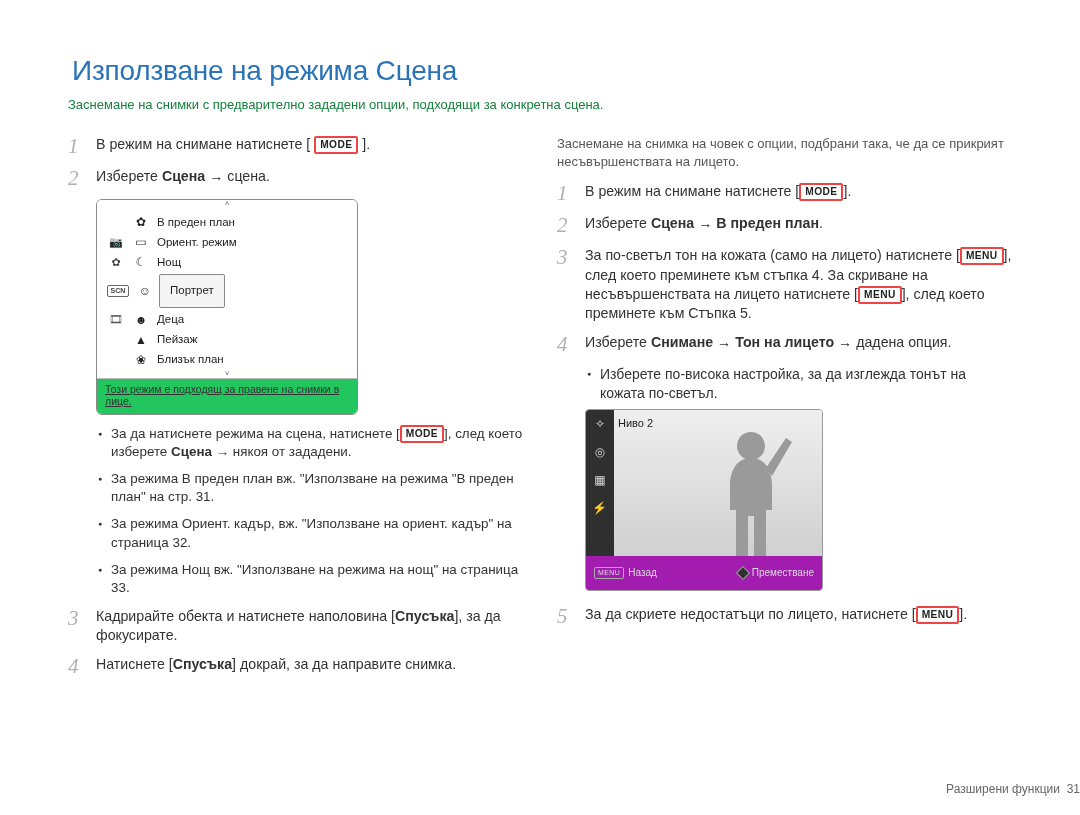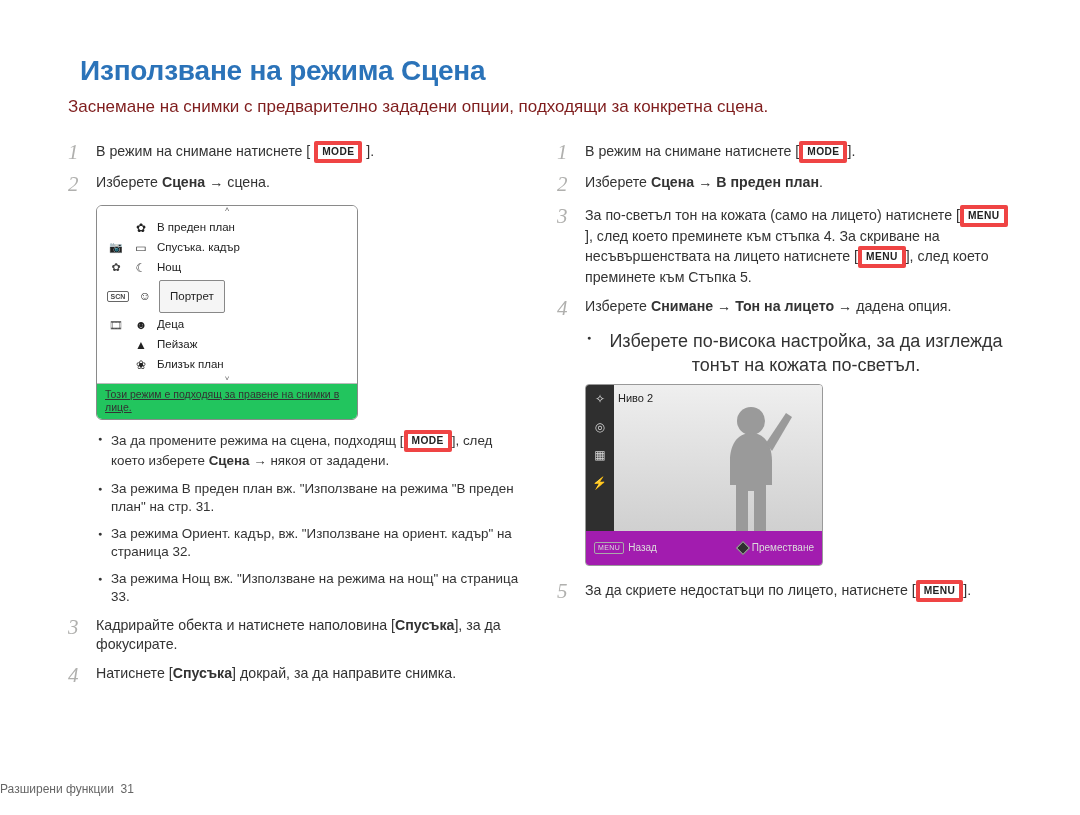--- a/index.html
+++ b/index.html
@@ -11,54 +11,54 @@
   }
   html,body{margin:0;padding:0;background:#fff;}
   body{
     width:var(--page-w);height:var(--page-h);
     font-family:Arial,Helvetica,sans-serif;
     font-size:14.3px;color:#333;line-height:1.35;
     position:relative;overflow:hidden;
   }
   .page{padding:52px 68px 0 68px;box-sizing:border-box;}
   h1.title{
-    margin:0 0 6px 12px;
-    font-size:28px;font-weight:700;color:var(--blue);
+    margin:0 0 6px 4px;
+    font-size:28px;font-weight:400;color:var(--blue);
     letter-spacing:-0.2px;
   }
-  .intro{font-size:17px;color:#7f1d1d;margin:0 0 22px 0;}
+  .intro{font-size:13px;color:#15803d;margin:0 0 22px 0;}
   .cols{display:flex;gap:34px;}
   .col{flex:1 1 0;}
   .step{display:flex;gap:10px;margin:0 0 10px 0;}
   .step-num{
     font-style:italic;font-family:Georgia,'Times New Roman',serif;
     font-size:21px;line-height:1.0;color:var(--num-grey);
     min-width:18px;text-align:left;padding-top:1px;
   }
   .step-body{flex:1;font-size:14.2px;}
   .mode-btn,.menu-btn{
-    display:inline-block;border:4px solid #ef4444;border-radius:2px;
+    display:inline-block;border:2px solid #ef4444;border-radius:2px;
     padding:0 4px;font-size:10.2px;font-weight:700;letter-spacing:0.4px;
     line-height:14px;vertical-align:1px;color:#222;background:#fff;
   }
   .b{font-weight:700;}
   h2.subhead{
     margin:0 0 8px 0;font-size:18px;font-weight:400;color:var(--blue);
   }
   .subintro{font-size:13px;color:#555;margin:0 0 12px 0;}
   ul.bullets{margin:10px 0 10px 30px;padding:0;}
   ul.bullets li{
     margin:0 0 9px 0;font-size:13.4px;list-style:none;position:relative;padding-left:13px;
   }
   ul.bullets li:before{
     content:"●";position:absolute;left:0;top:4px;font-size:7px;color:#333;
   }
   ul.subbul{margin:4px 0 4px 30px;padding:0;}
   ul.subbul li{
-    margin:0 0 6px 0;font-size:18px;list-style:none;position:relative;padding-left:13px;text-align:center;
+    margin:0 0 6px 0;font-size:14px;list-style:none;position:relative;padding-left:13px;
   }
   ul.subbul li:before{
     content:"●";position:absolute;left:0;top:4px;font-size:7px;color:#333;
   }
 
   
   .scene-box{
     width:260px;margin:6px 0 8px 28px;
     border:1px solid var(--thin-border);border-radius:6px;
     overflow:hidden;font-size:12px;
@@ -121,21 +121,21 @@
     display:inline-block;border:1px solid #aaa;border-radius:2px;
     padding:0 3px;font-size:7px;letter-spacing:0.4px;color:#dcdcdc;
     line-height:10px;
   }
   .diamond{
     display:inline-block;transform:rotate(45deg);
     width:8px;height:8px;background:#2f2f2f;border:1px solid #aaa;
   }
 
   .footer{
-    position:absolute;bottom:18px;left:0;right:0;text-align:left;
+    position:absolute;bottom:18px;left:0;right:0;text-align:right;
     font-size:12px;color:#666;
   }
 </style>
 </head>
 <body>
 
 <div class="page">
 
   <h1 class="title">Използване на режима Сцена</h1>
   <p class="intro">Заснемане на снимки с предварително зададени опции, подходящи за конкретна сцена.</p>
@@ -165,21 +165,21 @@
           <div class="arrow-row">˄</div>
           <div class="scene-list">
             <div class="scene-row">
               <div class="mode-col"></div>
               <div class="scene-icon">✿</div>
               <div class="scene-label">В преден план</div>
             </div>
             <div class="scene-row">
               <div class="mode-col">📷</div>
               <div class="scene-icon">▭</div>
-              <div class="scene-label">Спусъка. кадър</div>
+              <div class="scene-label">Ориент. режим</div>
             </div>
             <div class="scene-row">
               <div class="mode-col">✿</div>
               <div class="scene-icon">☾</div>
               <div class="scene-label">Нощ</div>
             </div>
             <div class="scene-row">
               <div class="mode-col" style="font-size:7px;font-weight:700;border:1px solid #666;border-radius:2px;padding:0 1px;">SCN</div>
               <div class="scene-icon">☺</div>
               <div class="scene-label"><span class="scene-highlight">Портрет</span></div>
@@ -200,21 +200,21 @@
               <div class="scene-label">Близък план</div>
             </div>
           </div>
           <div class="arrow-row">˅</div>
         </div>
         <div class="scene-footer">Този режим е подходящ за правене на снимки в лице.</div>
       </div>
 
       <ul class="bullets">
         <li>
-          <span>За да промените режима на сцена, подходящ [</span><span class="mode-btn">MODE</span><span>], след което изберете </span><span class="b">Сцена</span><span> → някоя от зададени.</span>
+          <span>За да натиснете режима на сцена, натиснете [</span><span class="mode-btn">MODE</span><span>], след което изберете </span><span class="b">Сцена</span><span> → някоя от зададени.</span>
         </li>
         <li>За режима В преден план вж. "Използване на режима "В преден план" на стр. 31.</li>
         <li>За режима Ориент. кадър, вж. "Използване на ориент. кадър" на страница 32.</li>
         <li>За режима Нощ вж. "Използване на режима на нощ" на страница 33.</li>
       </ul>
 
       <div class="step">
         <div class="step-num">3</div>
         <div class="step-body">
           <span>Кадрирайте обекта и натиснете наполовина [</span><span class="b">Спусъка</span><span>], за да фокусирате.</span>
@@ -225,20 +225,21 @@
         <div class="step-num">4</div>
         <div class="step-body">
           <span>Натиснете [</span><span class="b">Спусъка</span><span>] докрай, за да направите снимка.</span>
         </div>
       </div>
 
     </div>
 
     <div class="col">
 
+      <p class="subintro">Заснемане на снимка на човек с опции, подбрани така, че да се прикрият несъвършенствата на лицето.</p>
 
       <div class="step">
         <div class="step-num">1</div>
         <div class="step-body">
           <span>В режим на снимане натиснете [</span><span class="mode-btn">MODE</span><span>].</span>
         </div>
       </div>
 
       <div class="step">
         <div class="step-num">2</div>

